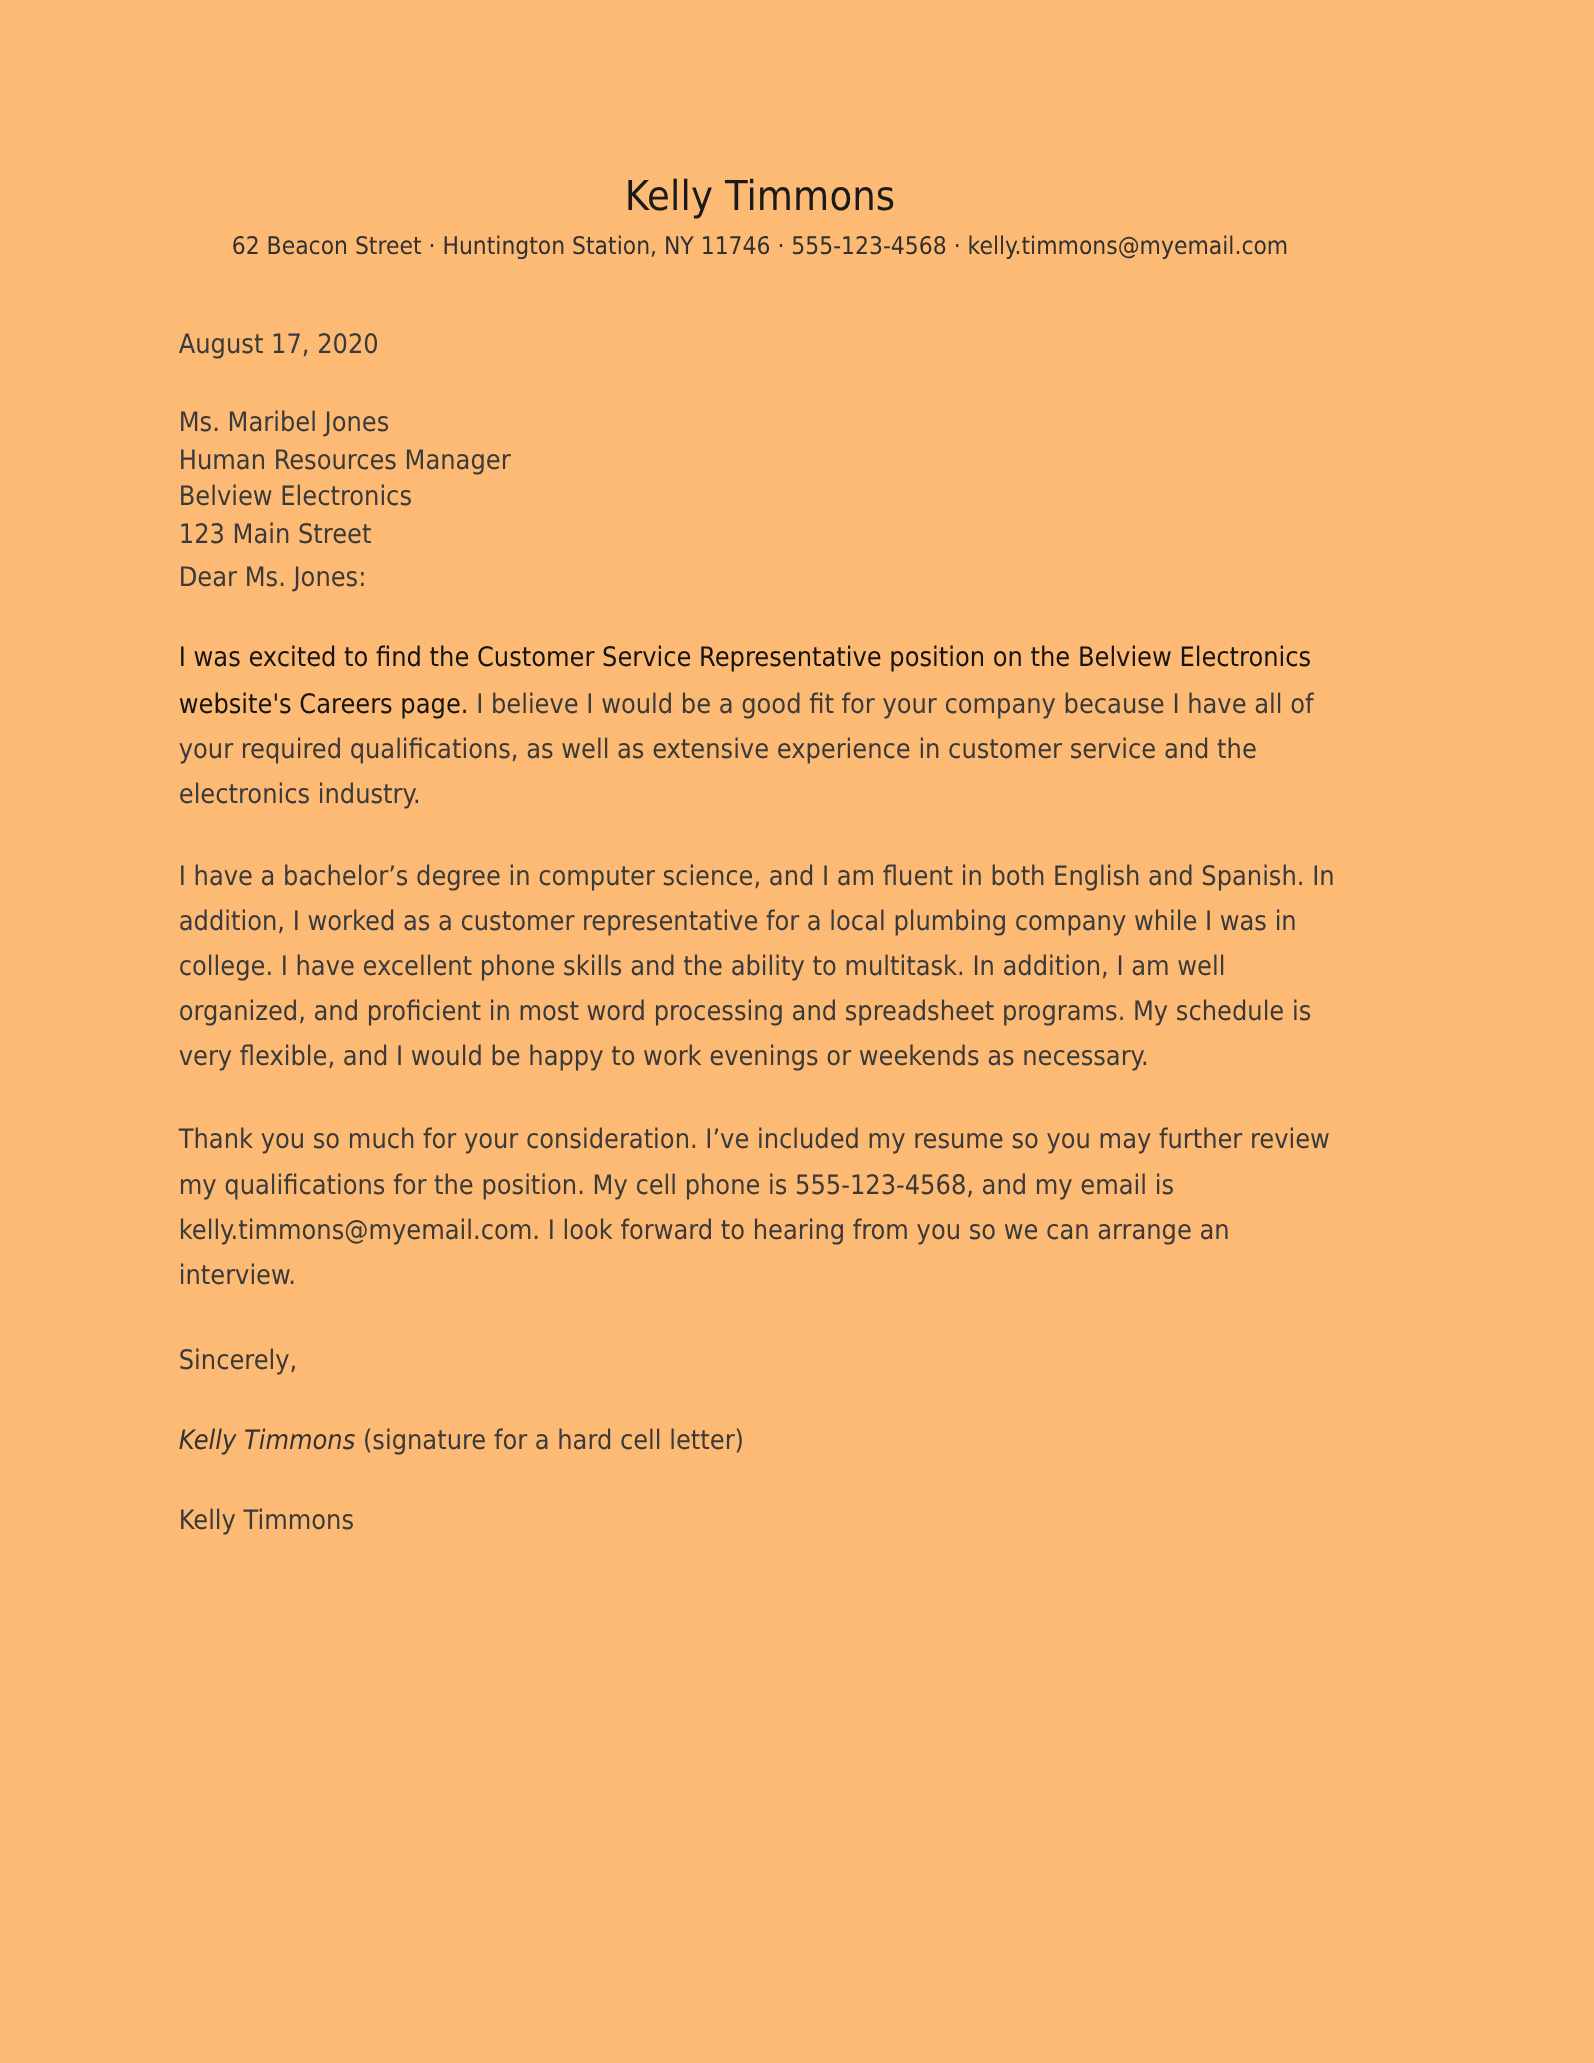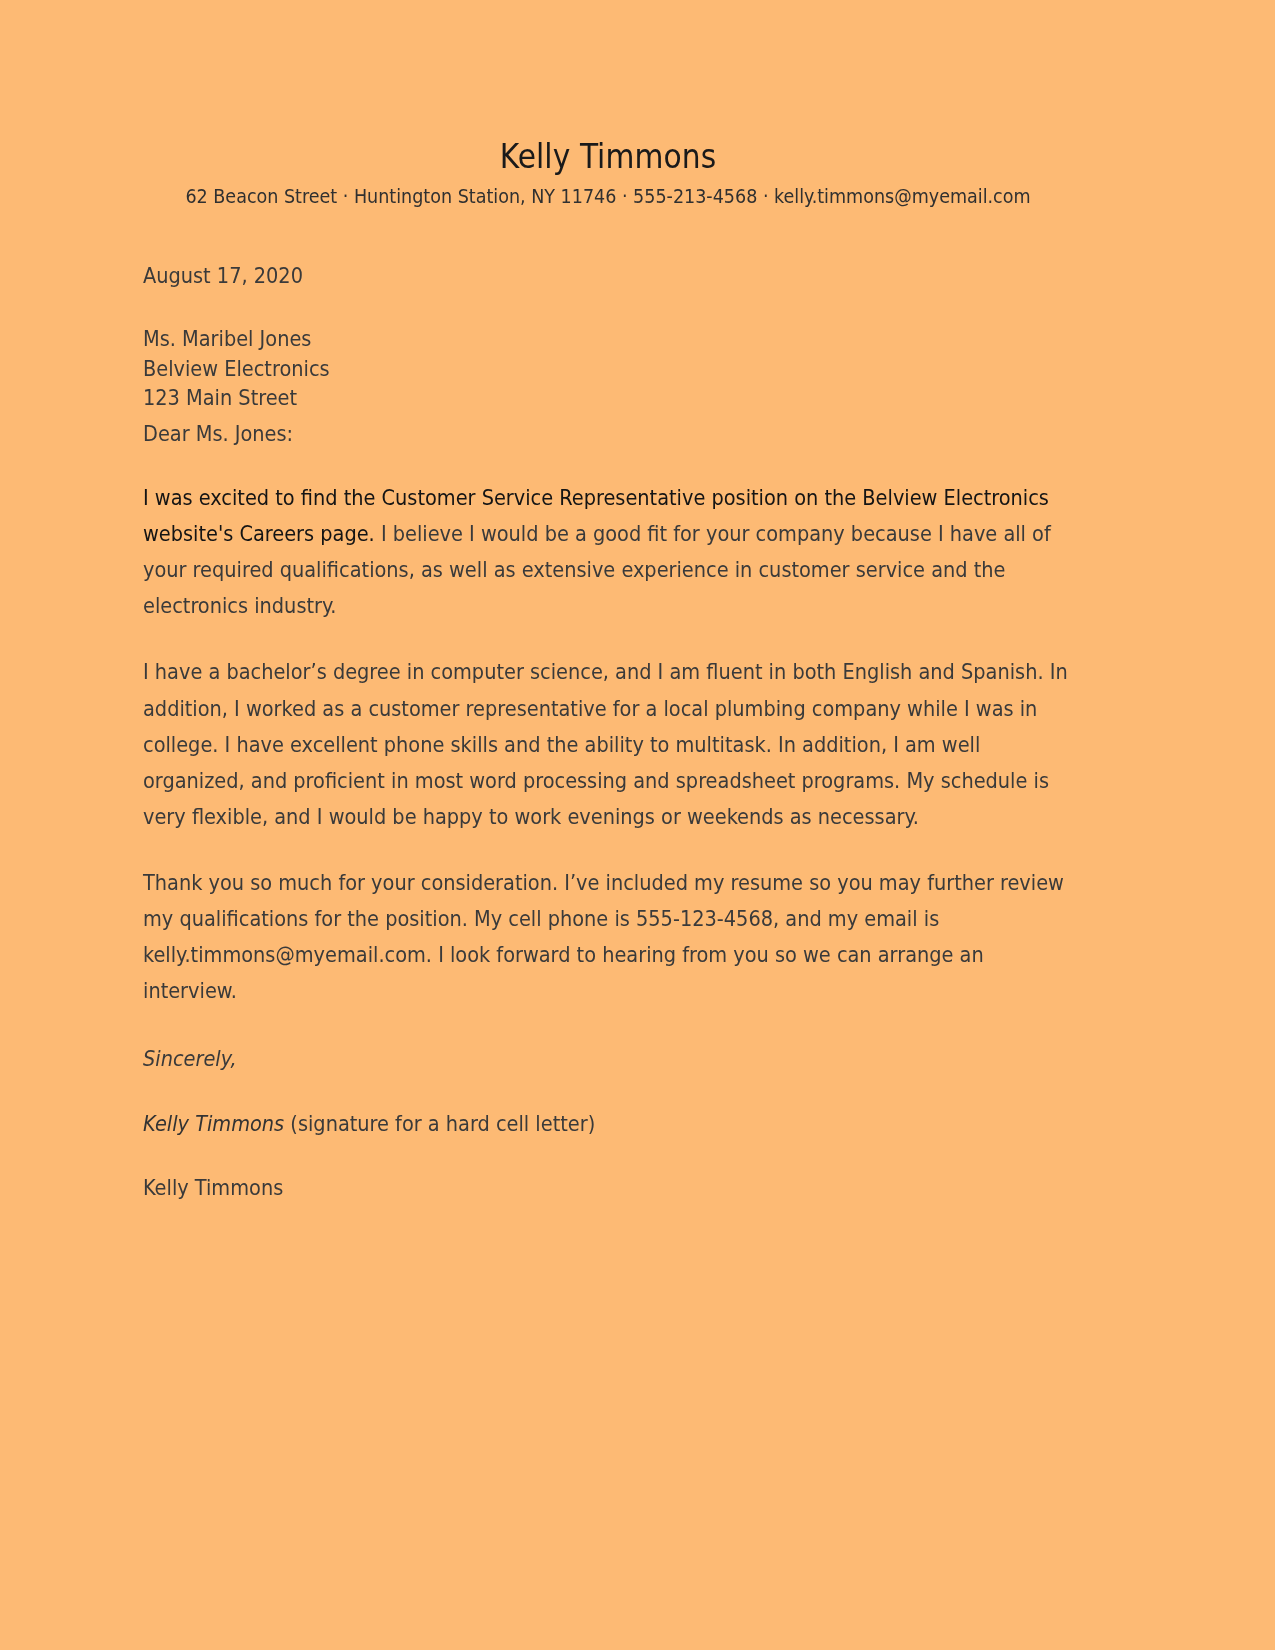--- a/index.html
+++ b/index.html
@@ -90,21 +90,20 @@
   .para.tight {
     margin-top: 30px;
   }
   .lead-emphasis {
     color: #141414;
     font-weight: 400;
   }
   .closing {
     margin-top: 32px;
     line-height: 1.68;
-    font-style: italic;
   }
   .signature-line {
     margin-top: 28px;
     line-height: 1.68;
   }
   .sig-name {
     font-style: italic;
     color: #333333;
   }
   .sig-note {
@@ -118,27 +117,28 @@
 </style>
 </head>
 <body>
 
 <div class="page">
   <div class="sheet">
     <div class="content">
 
       <div class="letter-header">
         <h1 class="sender-name">Kelly Timmons</h1>
-        <p class="sender-contact">62 Beacon Street · Huntington Station, NY 11746 · 555-213-4568 · kelly.timmons@myemail.com</p>
+        <p class="sender-contact">62 Beacon Street · Huntington Station, NY 11746 · 555-123-4568 · kelly.timmons@myemail.com</p>
       </div>
 
       <div class="body-block date-line">August 17, 2020</div>
 
       <div class="body-block address-block">
         <span class="addr-line">Ms. Maribel Jones</span>
+        <span class="addr-line">Human Resources Manager</span>
         <span class="addr-line">Belview Electronics</span>
         <span class="addr-line">123 Main Street</span>
       </div>
 
       <div class="body-block salutation">Dear Ms. Jones:</div>
 
       <p class="body-block para">
         <span class="lead-emphasis">I was excited to find the Customer Service Representative position on the Belview Electronics website's Careers page.</span><span> I believe I would be a good fit for your company because I have all of your required qualifications, as well as extensive experience in customer service and the electronics industry.</span>
       </p>
 

